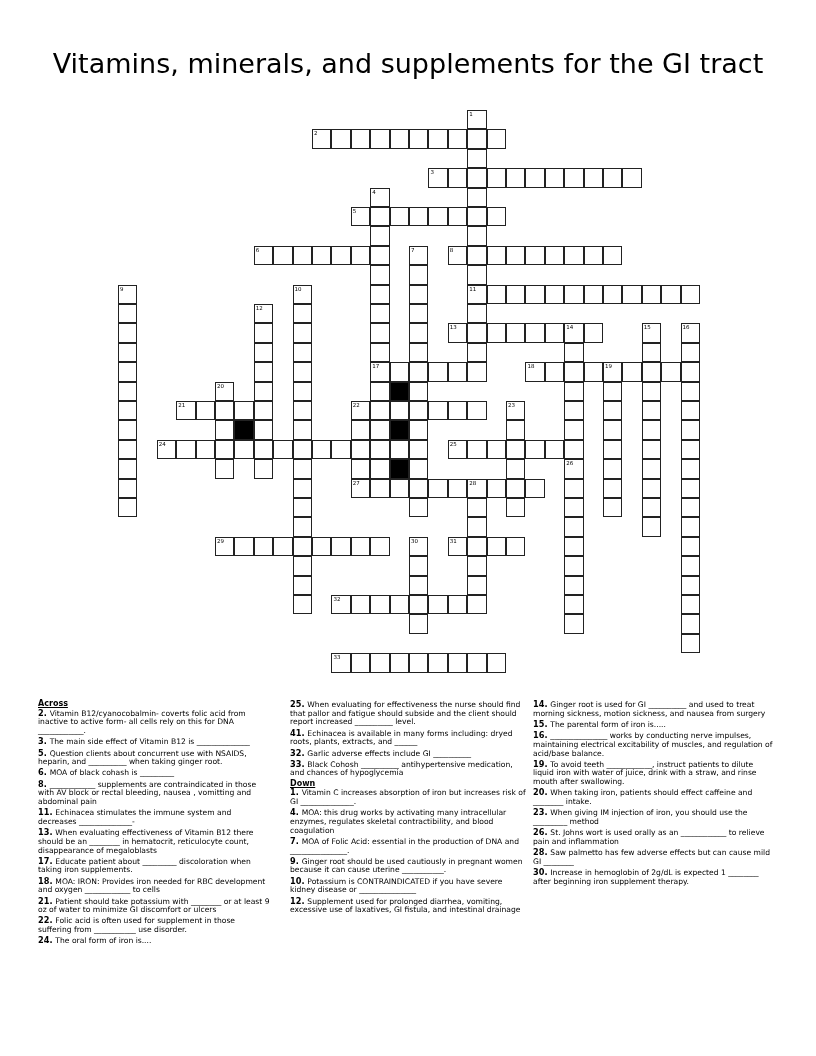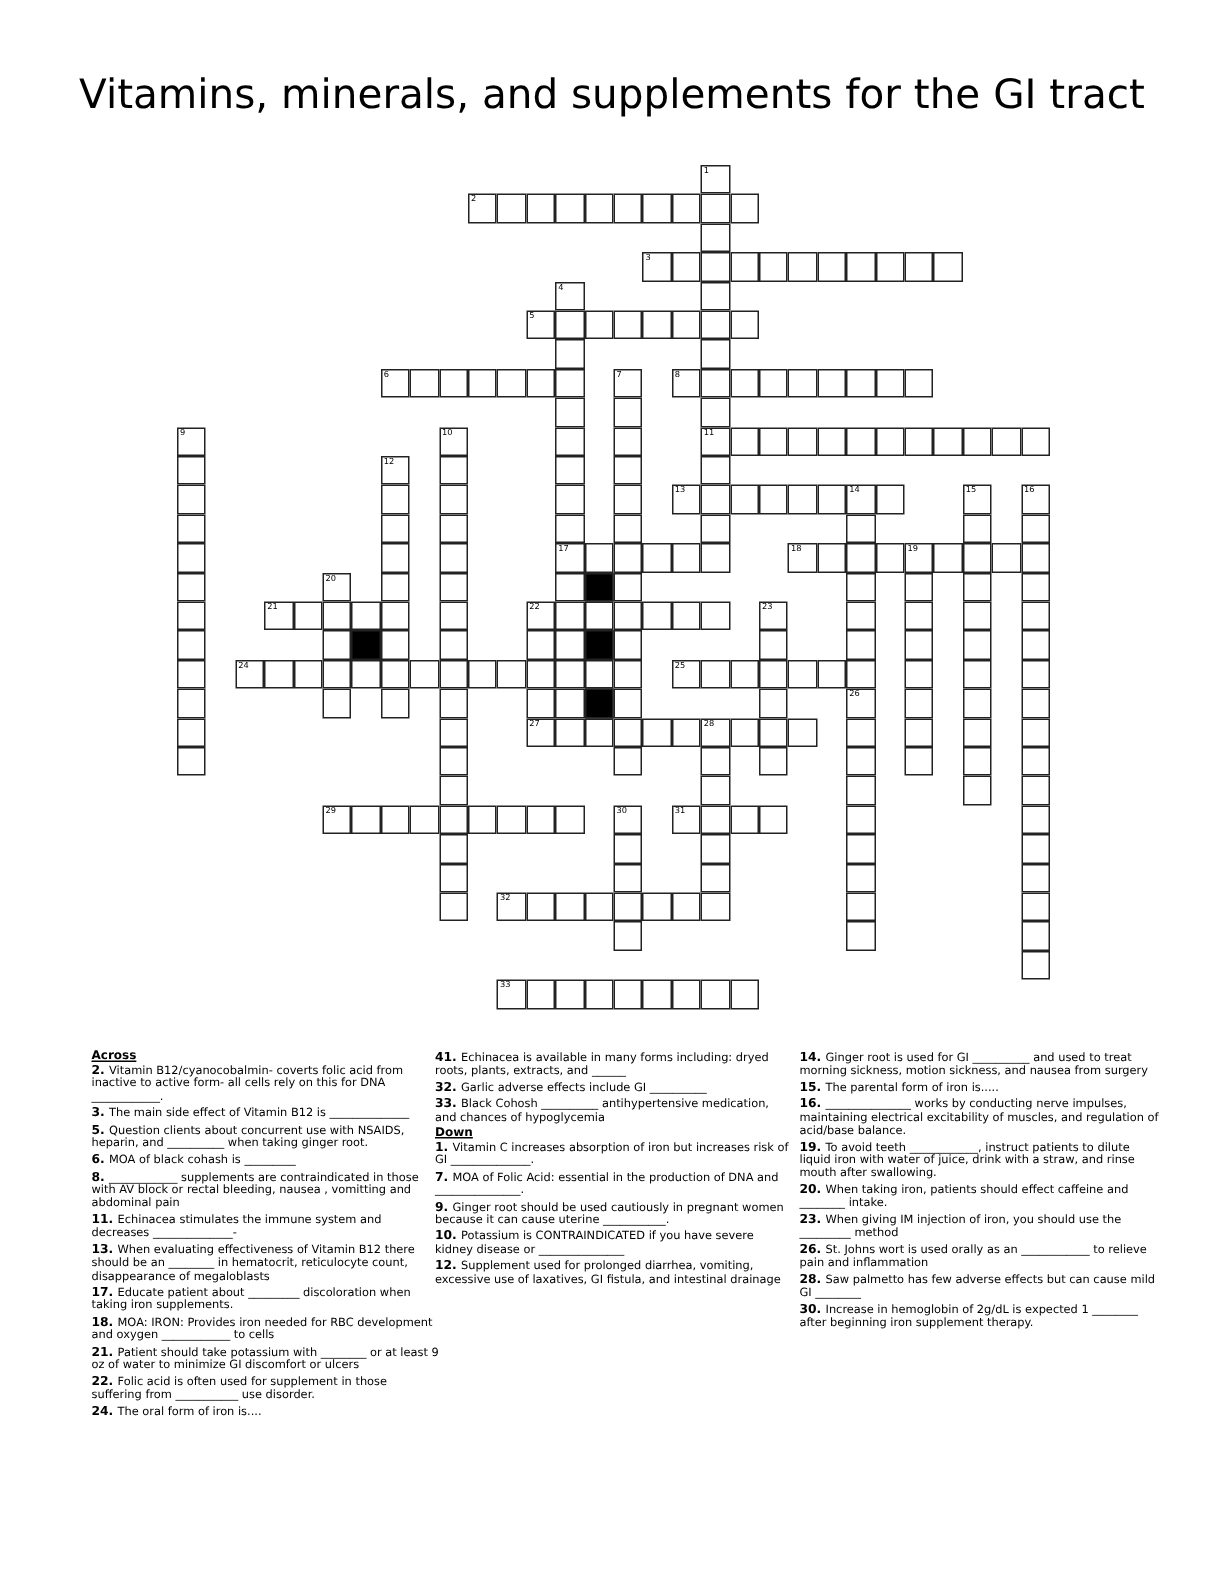--- a/index.html
+++ b/index.html
@@ -3,21 +3,21 @@
 <meta charset="utf-8">
 <style>
   html, body { margin:0; padding:0; background:#fff; }
   body { width:816px; height:1056px; position:relative; overflow:hidden; font-family:"DejaVu Sans", sans-serif; color:#000; }
   .title { position:absolute; left:0; top:48px; width:816px; text-align:center; font-size:27px; font-family:"DejaVu Sans", sans-serif; letter-spacing:0; }
   .grid { position:absolute; left:0; top:0; width:816px; height:690px; }
   .cell { position:absolute; width:19.4px; height:19.4px; box-sizing:border-box; border:1px solid #222; background:#fff; }
   .cell.black { background:#000; }
   .cell .num { position:absolute; left:1px; top:0; font-size:5.5px; line-height:7px; color:#000; }
   .clues { position:absolute; top:700px; font-size:7.6px; line-height:8.7px; font-family:"DejaVu Sans", sans-serif; }
-  .col1 { left:61px; width:232px; }
+  .col1 { left:38px; width:232px; }
   .col2 { left:290px; width:237px; }
   .col3 { left:533px; width:240px; }
   .heading { text-decoration:underline; font-weight:bold; font-size:8px; }
   .clue { margin-bottom:1.5px; }
   .clue .n { font-weight:bold; font-size:8.2px; }
 </style>
 </head>
 <body>
 
 <div class="title">Vitamins, minerals, and supplements for the GI tract</div>
@@ -384,27 +384,29 @@
       <div class="clue"><span class="n">13. </span><span>When evaluating effectiveness of Vitamin B12 there should be an ________ in hematocrit, reticulocyte count, disappearance of megaloblasts</span></div>
       <div class="clue"><span class="n">17. </span><span>Educate patient about _________ discoloration when taking iron supplements.</span></div>
       <div class="clue"><span class="n">18. </span><span>MOA: IRON: Provides iron needed for RBC development and oxygen ____________ to cells</span></div>
       <div class="clue"><span class="n">21. </span><span>Patient should take potassium with ________ or at least 9 oz of water to minimize GI discomfort or ulcers</span></div>
       <div class="clue"><span class="n">22. </span><span>Folic acid is often used for supplement in those suffering from ___________ use disorder.</span></div>
       <div class="clue"><span class="n">24. </span><span>The oral form of iron is....</span></div>
     </div>
 </div>
 <div class="clues col2">
   <div id="col2-list-a">
+      <div class="clue"><span class="n">25. </span><span>When evaluating for effectiveness the nurse should find that pallor and fatigue should subside and the client should report increased __________ level.</span></div>
       <div class="clue"><span class="n">41. </span><span>Echinacea is available in many forms including: dryed roots, plants, extracts, and ______</span></div>
       <div class="clue"><span class="n">32. </span><span>Garlic adverse effects include GI __________</span></div>
       <div class="clue"><span class="n">33. </span><span>Black Cohosh __________ antihypertensive medication, and chances of hypoglycemia</span></div>
     </div>
   <div class="heading">Down</div>
   <div id="col2-list-d">
       <div class="clue"><span class="n">1. </span><span>Vitamin C increases absorption of iron but increases risk of GI ______________.</span></div>
+      <div class="clue"><span class="n">4. </span><span>MOA: this drug works by activating many intracellular enzymes, regulates skeletal contractibility, and blood coagulation</span></div>
       <div class="clue"><span class="n">7. </span><span>MOA of Folic Acid: essential in the production of DNA and _______________.</span></div>
       <div class="clue"><span class="n">9. </span><span>Ginger root should be used cautiously in pregnant women because it can cause uterine ___________.</span></div>
       <div class="clue"><span class="n">10. </span><span>Potassium is CONTRAINDICATED if you have severe kidney disease or _______________</span></div>
       <div class="clue"><span class="n">12. </span><span>Supplement used for prolonged diarrhea, vomiting, excessive use of laxatives, GI fistula, and intestinal drainage</span></div>
     </div>
 </div>
 <div class="clues col3">
   <div id="col3-list">
       <div class="clue"><span class="n">14. </span><span>Ginger root is used for GI __________ and used to treat morning sickness, motion sickness, and nausea from surgery</span></div>
       <div class="clue"><span class="n">15. </span><span>The parental form of iron is.....</span></div>

